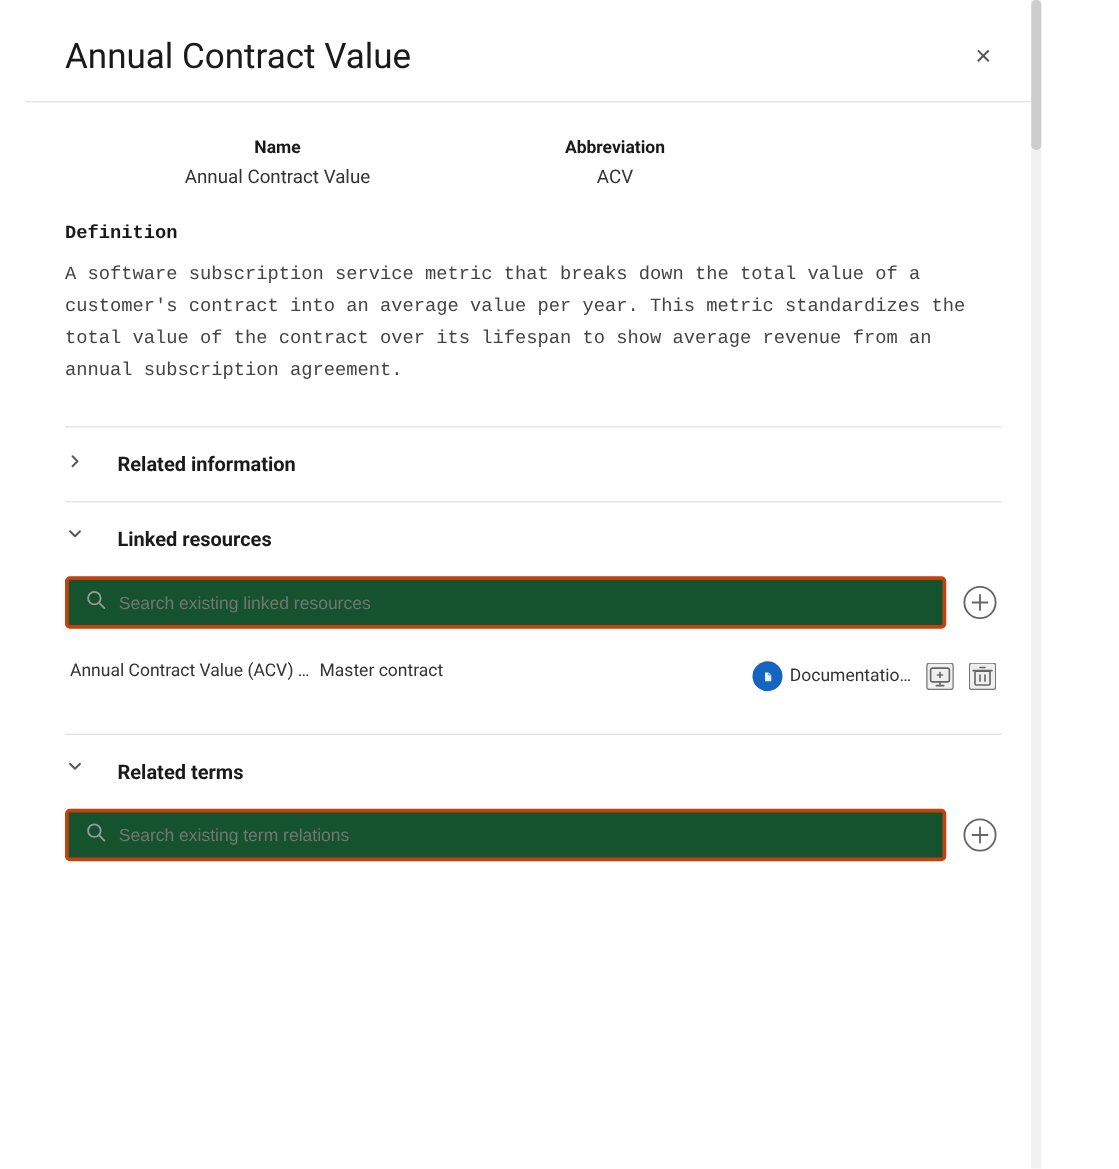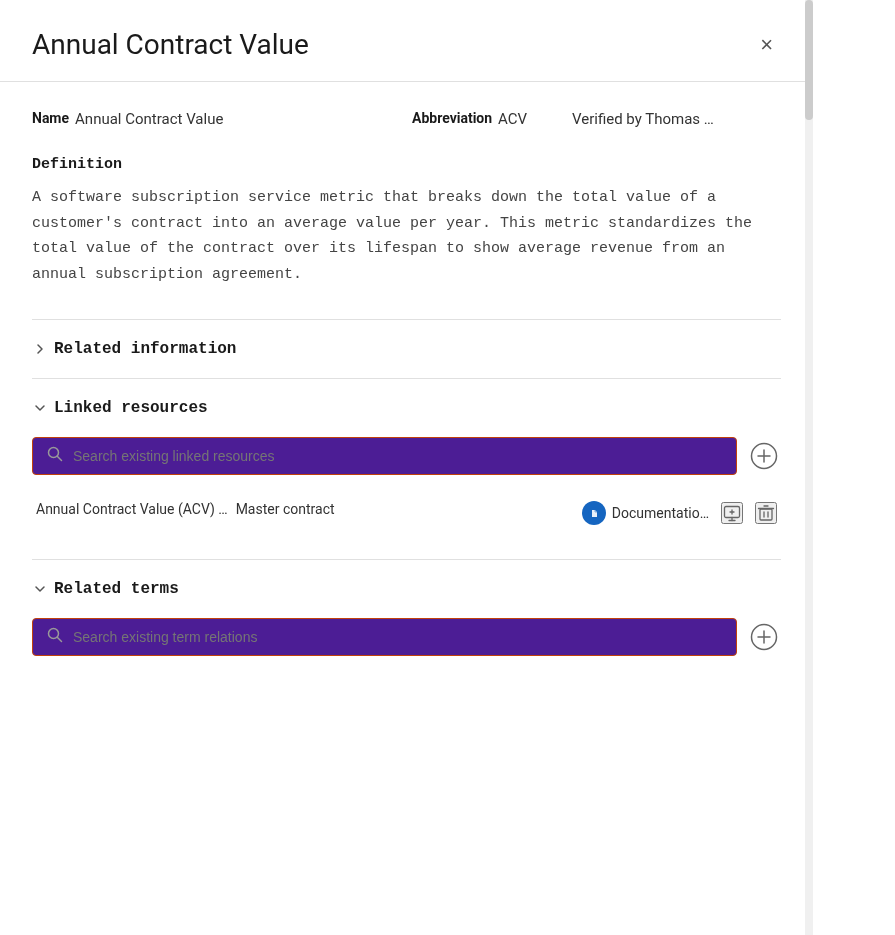--- a/index.html
+++ b/index.html
@@ -15,20 +15,21 @@
       min-height: 935px;
       color: #333;
     }
 
     .panel {
       width: 813px;
       min-height: 935px;
       background: #fff;
       position: relative;
       padding: 0;
+      margin-left: 20px;
     }
 
     .panel-header {
       display: flex;
       justify-content: space-between;
       align-items: center;
       padding: 28px 32px 20px 32px;
       border-bottom: 1px solid #e0e0e0;
     }
 
@@ -53,22 +54,23 @@
     }
 
     .fields-row {
       display: flex;
       gap: 0;
       margin-bottom: 28px;
     }
 
     .field-group {
       display: flex;
-      flex-direction: row;
+      flex-direction: column;
       gap: 6px;
+      align-items: center;
     }
 
     .field-group.name {
       flex: 0 0 340px;
     }
 
     .field-group.abbrev {
       flex: 0 0 120px;
       margin-left: 40px;
     }
@@ -107,25 +109,24 @@
       line-height: 1.7;
     }
 
     .collapsible-section {
       border-top: 1px solid #e0e0e0;
       padding: 16px 0;
     }
 
     .collapsible-header {
       display: flex;
-      align-items: center;
-      gap: 6px;
+      align-items: flex-start;
+      gap: 26px;
       cursor: pointer;
       padding: 4px 0;
-      font-family: Liberation Mono, monospace;
     }
 
     .chevron-icon {
       font-size: 14px;
       color: #555;
       width: 16px;
       display: inline-flex;
       align-items: center;
       justify-content: center;
     }
@@ -145,23 +146,23 @@
       align-items: center;
       gap: 10px;
       margin-bottom: 16px;
     }
 
     .search-input-wrapper {
       flex: 1;
       position: relative;
       display: flex;
       align-items: center;
-      border: 1px solid #c2410c;
+      border: 3px solid #c2410c;
       border-radius: 4px;
-      background: #4c1d95;
+      background: #14532d;
       padding: 8px 14px;
     }
 
     .search-icon-inner {
       color: #999;
       font-size: 16px;
       margin-right: 10px;
       flex-shrink: 0;
     }
 
@@ -286,21 +287,20 @@
     <div class="fields-row">
       <div class="field-group name">
         <span class="field-label">Name</span>
         <span class="field-value">Annual Contract Value</span>
       </div>
       <div class="field-group abbrev">
         <span class="field-label">Abbreviation</span>
         <span class="field-value">ACV</span>
       </div>
       <div class="field-group status">
-        <span class="field-value">Verified by Thomas …</span>
       </div>
     </div>
 
     <div class="definition-section">
       <div class="definition-label">Definition</div>
       <p class="definition-text">A software subscription service metric that breaks down the total value of a customer's contract into an average value per year. This metric standardizes  the total value of the contract over its lifespan to show  average revenue from an annual subscription agreement.</p>
     </div>
 
     <div class="collapsible-section">
       <div class="collapsible-header">

